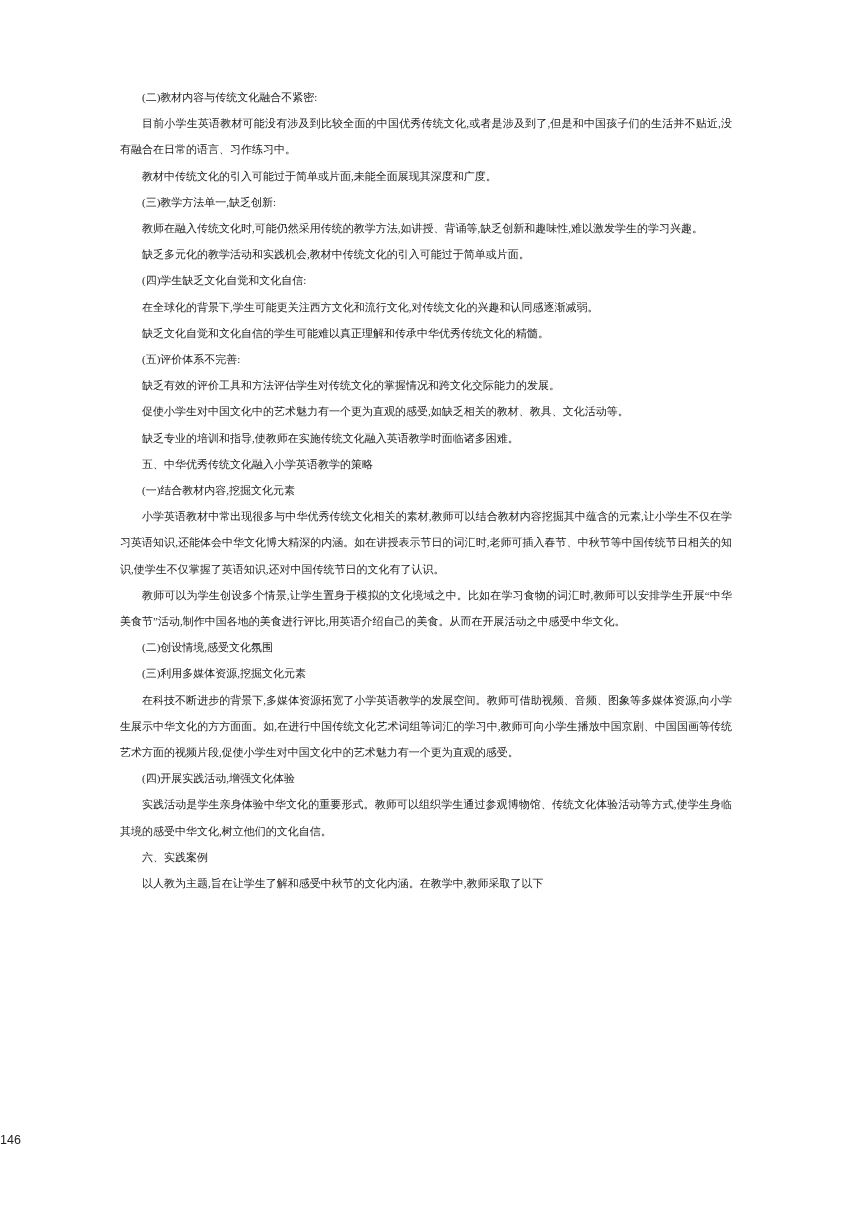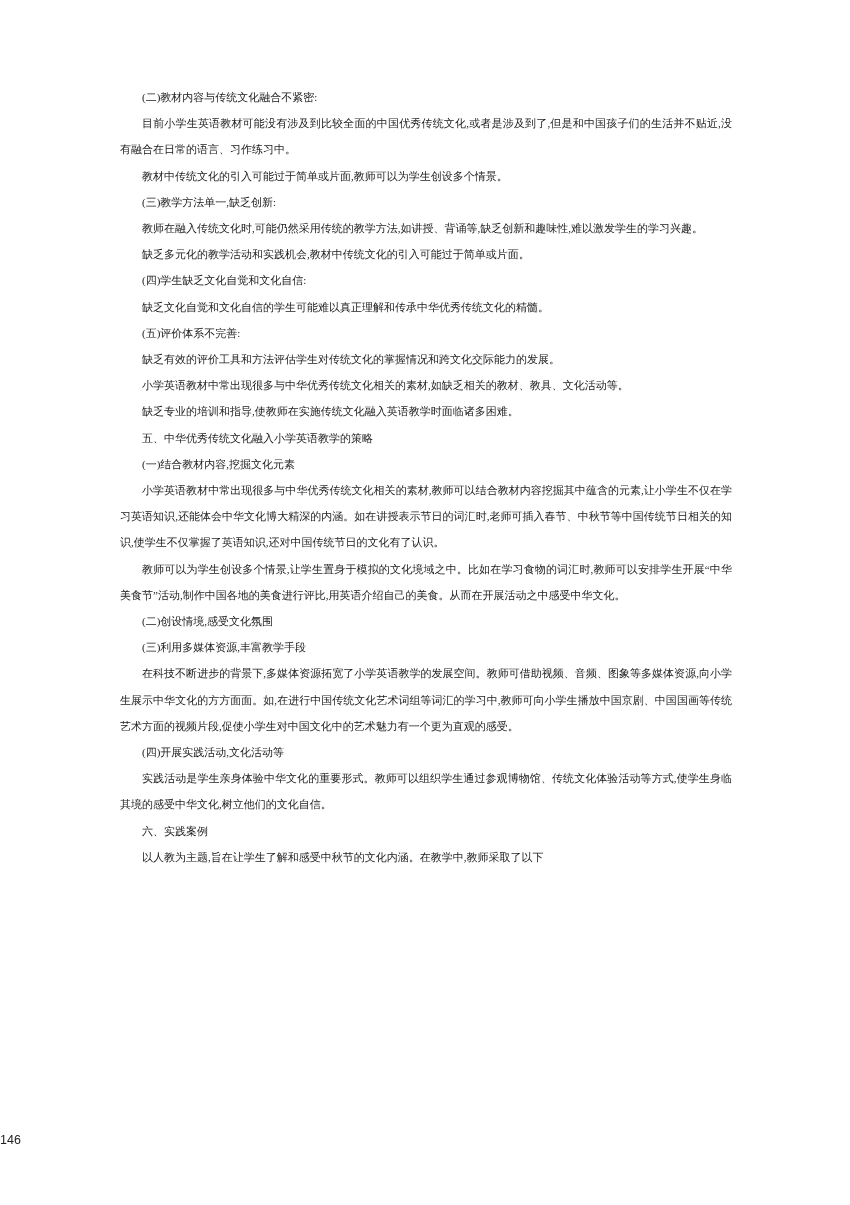--- a/index.html
+++ b/index.html
@@ -50,36 +50,37 @@
     line-height: 18px;
   }
 </style>
 </head>
 <body>
 
 <div class="page">
   <div class="content">
       <p>(二)教材内容与传统文化融合不紧密:</p>
       <p>目前小学生英语教材可能没有涉及到比较全面的中国优秀传统文化,或者是涉及到了,但是和中国孩子们的生活并不贴近,没有融合在日常的语言、习作练习中。</p>
-      <p>教材中传统文化的引入可能过于简单或片面,教师可以为学生创设多个情景。</p>
+      <p>教材中传统文化的引入可能过于简单或片面,未能全面展现其深度和广度。</p>
       <p>(三)教学方法单一,缺乏创新:</p>
       <p>教师在融入传统文化时,可能仍然采用传统的教学方法,如讲授、背诵等,缺乏创新和趣味性,难以激发学生的学习兴趣。</p>
       <p>缺乏多元化的教学活动和实践机会,教材中传统文化的引入可能过于简单或片面。</p>
       <p>(四)学生缺乏文化自觉和文化自信:</p>
+      <p>在全球化的背景下,学生可能更关注西方文化和流行文化,对传统文化的兴趣和认同感逐渐减弱。</p>
       <p>缺乏文化自觉和文化自信的学生可能难以真正理解和传承中华优秀传统文化的精髓。</p>
       <p>(五)评价体系不完善:</p>
       <p>缺乏有效的评价工具和方法评估学生对传统文化的掌握情况和跨文化交际能力的发展。</p>
-      <p>小学英语教材中常出现很多与中华优秀传统文化相关的素材,如缺乏相关的教材、教具、文化活动等。</p>
+      <p>促使小学生对中国文化中的艺术魅力有一个更为直观的感受,如缺乏相关的教材、教具、文化活动等。</p>
       <p>缺乏专业的培训和指导,使教师在实施传统文化融入英语教学时面临诸多困难。</p>
       <p>五、中华优秀传统文化融入小学英语教学的策略</p>
       <p>(一)结合教材内容,挖掘文化元素</p>
       <p>小学英语教材中常出现很多与中华优秀传统文化相关的素材,教师可以结合教材内容挖掘其中蕴含的元素,让小学生不仅在学习英语知识,还能体会中华文化博大精深的内涵。如在讲授表示节日的词汇时,老师可插入春节、中秋节等中国传统节日相关的知识,使学生不仅掌握了英语知识,还对中国传统节日的文化有了认识。</p>
       <p>教师可以为学生创设多个情景,让学生置身于模拟的文化境域之中。比如在学习食物的词汇时,教师可以安排学生开展“中华美食节”活动,制作中国各地的美食进行评比,用英语介绍自己的美食。从而在开展活动之中感受中华文化。</p>
       <p>(二)创设情境,感受文化氛围</p>
-      <p>(三)利用多媒体资源,丰富教学手段</p>
+      <p>(三)利用多媒体资源,挖掘文化元素</p>
       <p>在科技不断进步的背景下,多媒体资源拓宽了小学英语教学的发展空间。教师可借助视频、音频、图象等多媒体资源,向小学生展示中华文化的方方面面。如,在进行中国传统文化艺术词组等词汇的学习中,教师可向小学生播放中国京剧、中国国画等传统艺术方面的视频片段,促使小学生对中国文化中的艺术魅力有一个更为直观的感受。</p>
-      <p>(四)开展实践活动,文化活动等</p>
+      <p>(四)开展实践活动,增强文化体验</p>
       <p>实践活动是学生亲身体验中华文化的重要形式。教师可以组织学生通过参观博物馆、传统文化体验活动等方式,使学生身临其境的感受中华文化,树立他们的文化自信。</p>
       <p>六、实践案例</p>
       <p>以人教为主题,旨在让学生了解和感受中秋节的文化内涵。在教学中,教师采取了以下</p>
     </div>
   <div class="page-number">146</div>
 </div>
 
 </body></html>

